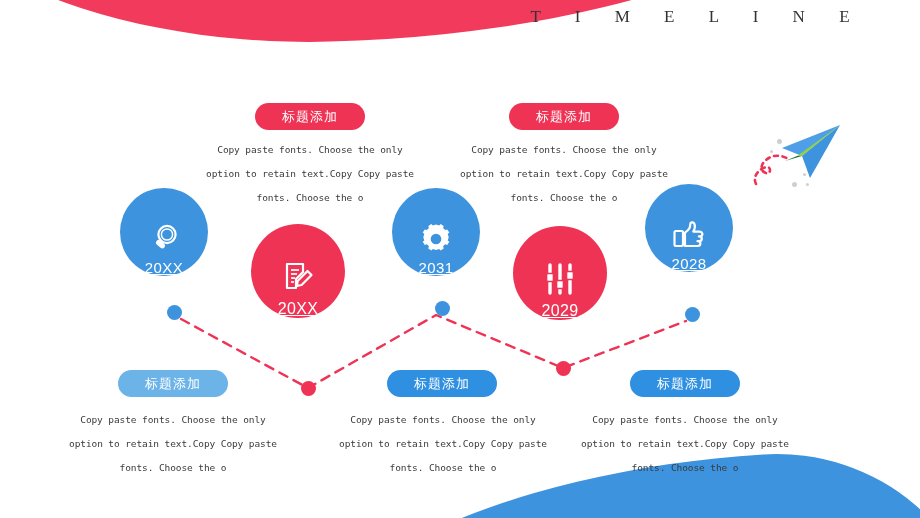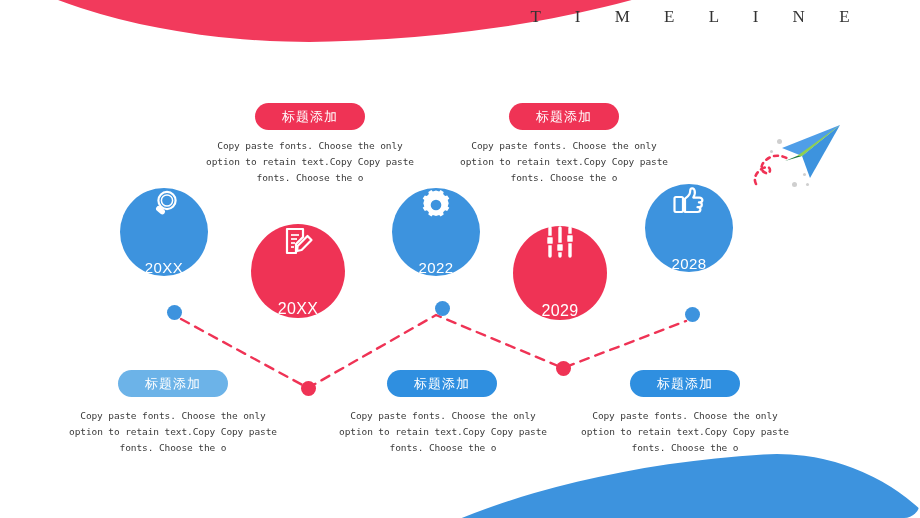--- a/index.html
+++ b/index.html
@@ -9,21 +9,20 @@
   }
   body {
     font-family: "Liberation Sans", sans-serif;
   }
   #slide {
     position: relative;
     width: 920px;
     height: 518px;
     background: #ffffff;
     overflow: hidden;
-    border-radius: 16px;
   }
 
   
   .wave-top {
     position: absolute;
     left: -120px;
     top: -210px;
     width: 1030px;
     height: 250px;
     background: #f23a5c;
@@ -56,22 +55,23 @@
     white-space: nowrap;
   }
 
   
   .node-circle {
     position: absolute;
     border-radius: 50%;
     display: flex;
     flex-direction: column;
     align-items: center;
-    justify-content: space-between;
+    justify-content: flex-end;
     color: #ffffff;
+    text-decoration: underline;
   }
   .node-circle.blue { background: #3d93de; width: 88px; height: 88px; }
   .node-circle.red  { background: #ef3355; width: 94px; height: 94px; }
   .node-icon {
     display: block;
     line-height: 0;
     margin-bottom: 3px;
   }
   .node-year {
     font-size: 15px;
@@ -96,21 +96,21 @@
   .pill.red       { background: #ef3355; }
   .pill.blue      { background: #2f8fe0; }
   .pill.blue-soft { background: #6cb3e8; }
 
   .para {
     position: absolute;
     width: 212px;
     text-align: center;
     font-family: "DejaVu Sans Mono", monospace;
     font-size: 9.5px;
-    line-height: 16px;
+    line-height: 24px;
     color: #3a3a3a;
     letter-spacing: -0.1px;
   }
 
   
   .connector {
     position: absolute;
     left: 0;
     top: 0;
     width: 920px;
@@ -185,21 +185,21 @@
     <span class="node-year">20XX</span>
   </div>
 
   <div class="node-circle blue" style="left:392px; top:188px;">
     <span class="node-icon">
       <svg width="34" height="34" viewBox="0 0 34 34">
         <path d="M17 2.5 l3.2 1 1.4 -1.6 3.1 2.1 -0.6 2.1 2 2 2.1 -0.6 2.1 3.1 -1.6 1.4 1 3.2 -1 3.2 1.6 1.4 -2.1 3.1 -2.1 -0.6 -2 2 0.6 2.1 -3.1 2.1 -1.4 -1.6 -3.2 1 -3.2 -1 -1.4 1.6 -3.1 -2.1 0.6 -2.1 -2 -2 -2.1 0.6 -2.1 -3.1 1.6 -1.4 -1 -3.2 1 -3.2 -1.6 -1.4 2.1 -3.1 2.1 0.6 2 -2 -0.6 -2.1 3.1 -2.1 1.4 1.6 z" fill="#ffffff"></path>
         <circle cx="17" cy="17" r="5.3" fill="#3d93de"></circle>
       </svg>
     </span>
-    <span class="node-year">2022</span>
+    <span class="node-year">2031</span>
   </div>
 
   <div class="node-circle red" style="left:513px; top:226px;">
     <span class="node-icon">
       <svg width="36" height="34" viewBox="0 0 36 34">
         <line x1="8" y1="2" x2="8" y2="30" stroke="#ffffff" stroke-width="3.4" stroke-linecap="round"></line>
         <line x1="18" y1="2" x2="18" y2="30" stroke="#ffffff" stroke-width="3.4" stroke-linecap="round"></line>
         <line x1="28" y1="2" x2="28" y2="30" stroke="#ffffff" stroke-width="3.4" stroke-linecap="round"></line>
         <rect x="4.5" y="10.5" width="7" height="8" rx="1.2" fill="#ffffff" stroke="#ef3355" stroke-width="1.6"></rect>
         <rect x="14.5" y="17.5" width="7" height="8" rx="1.2" fill="#ffffff" stroke="#ef3355" stroke-width="1.6"></rect>

